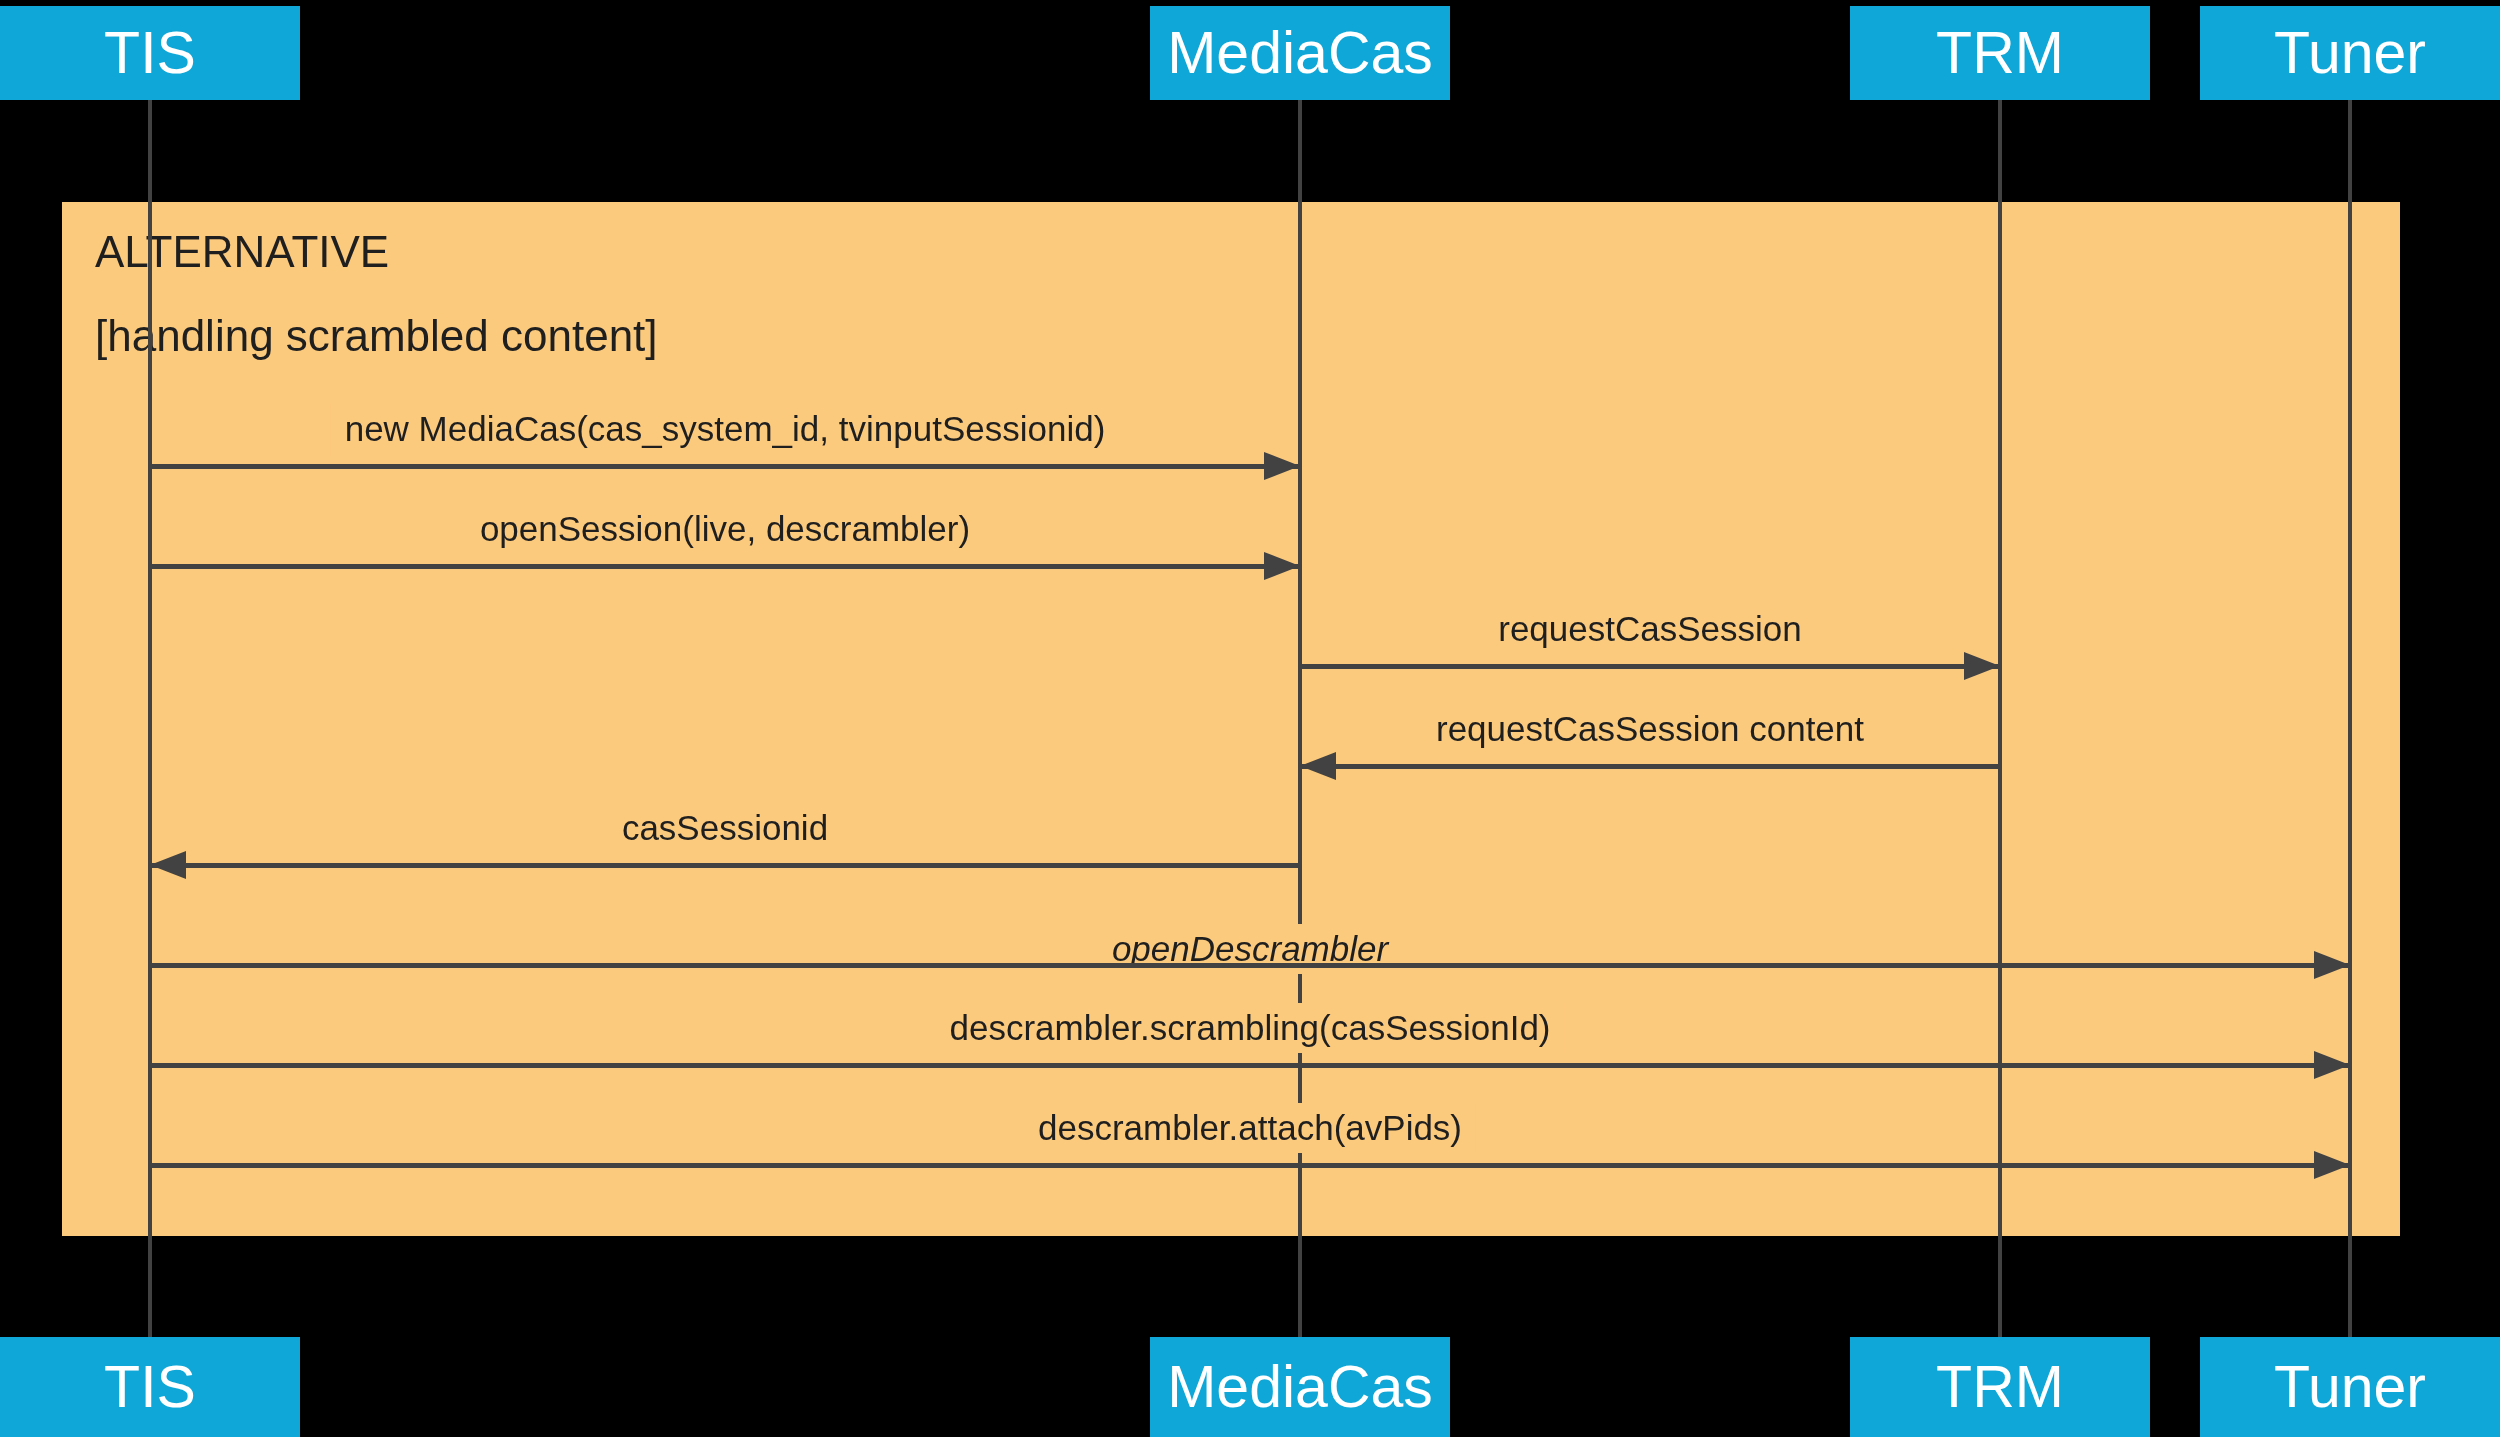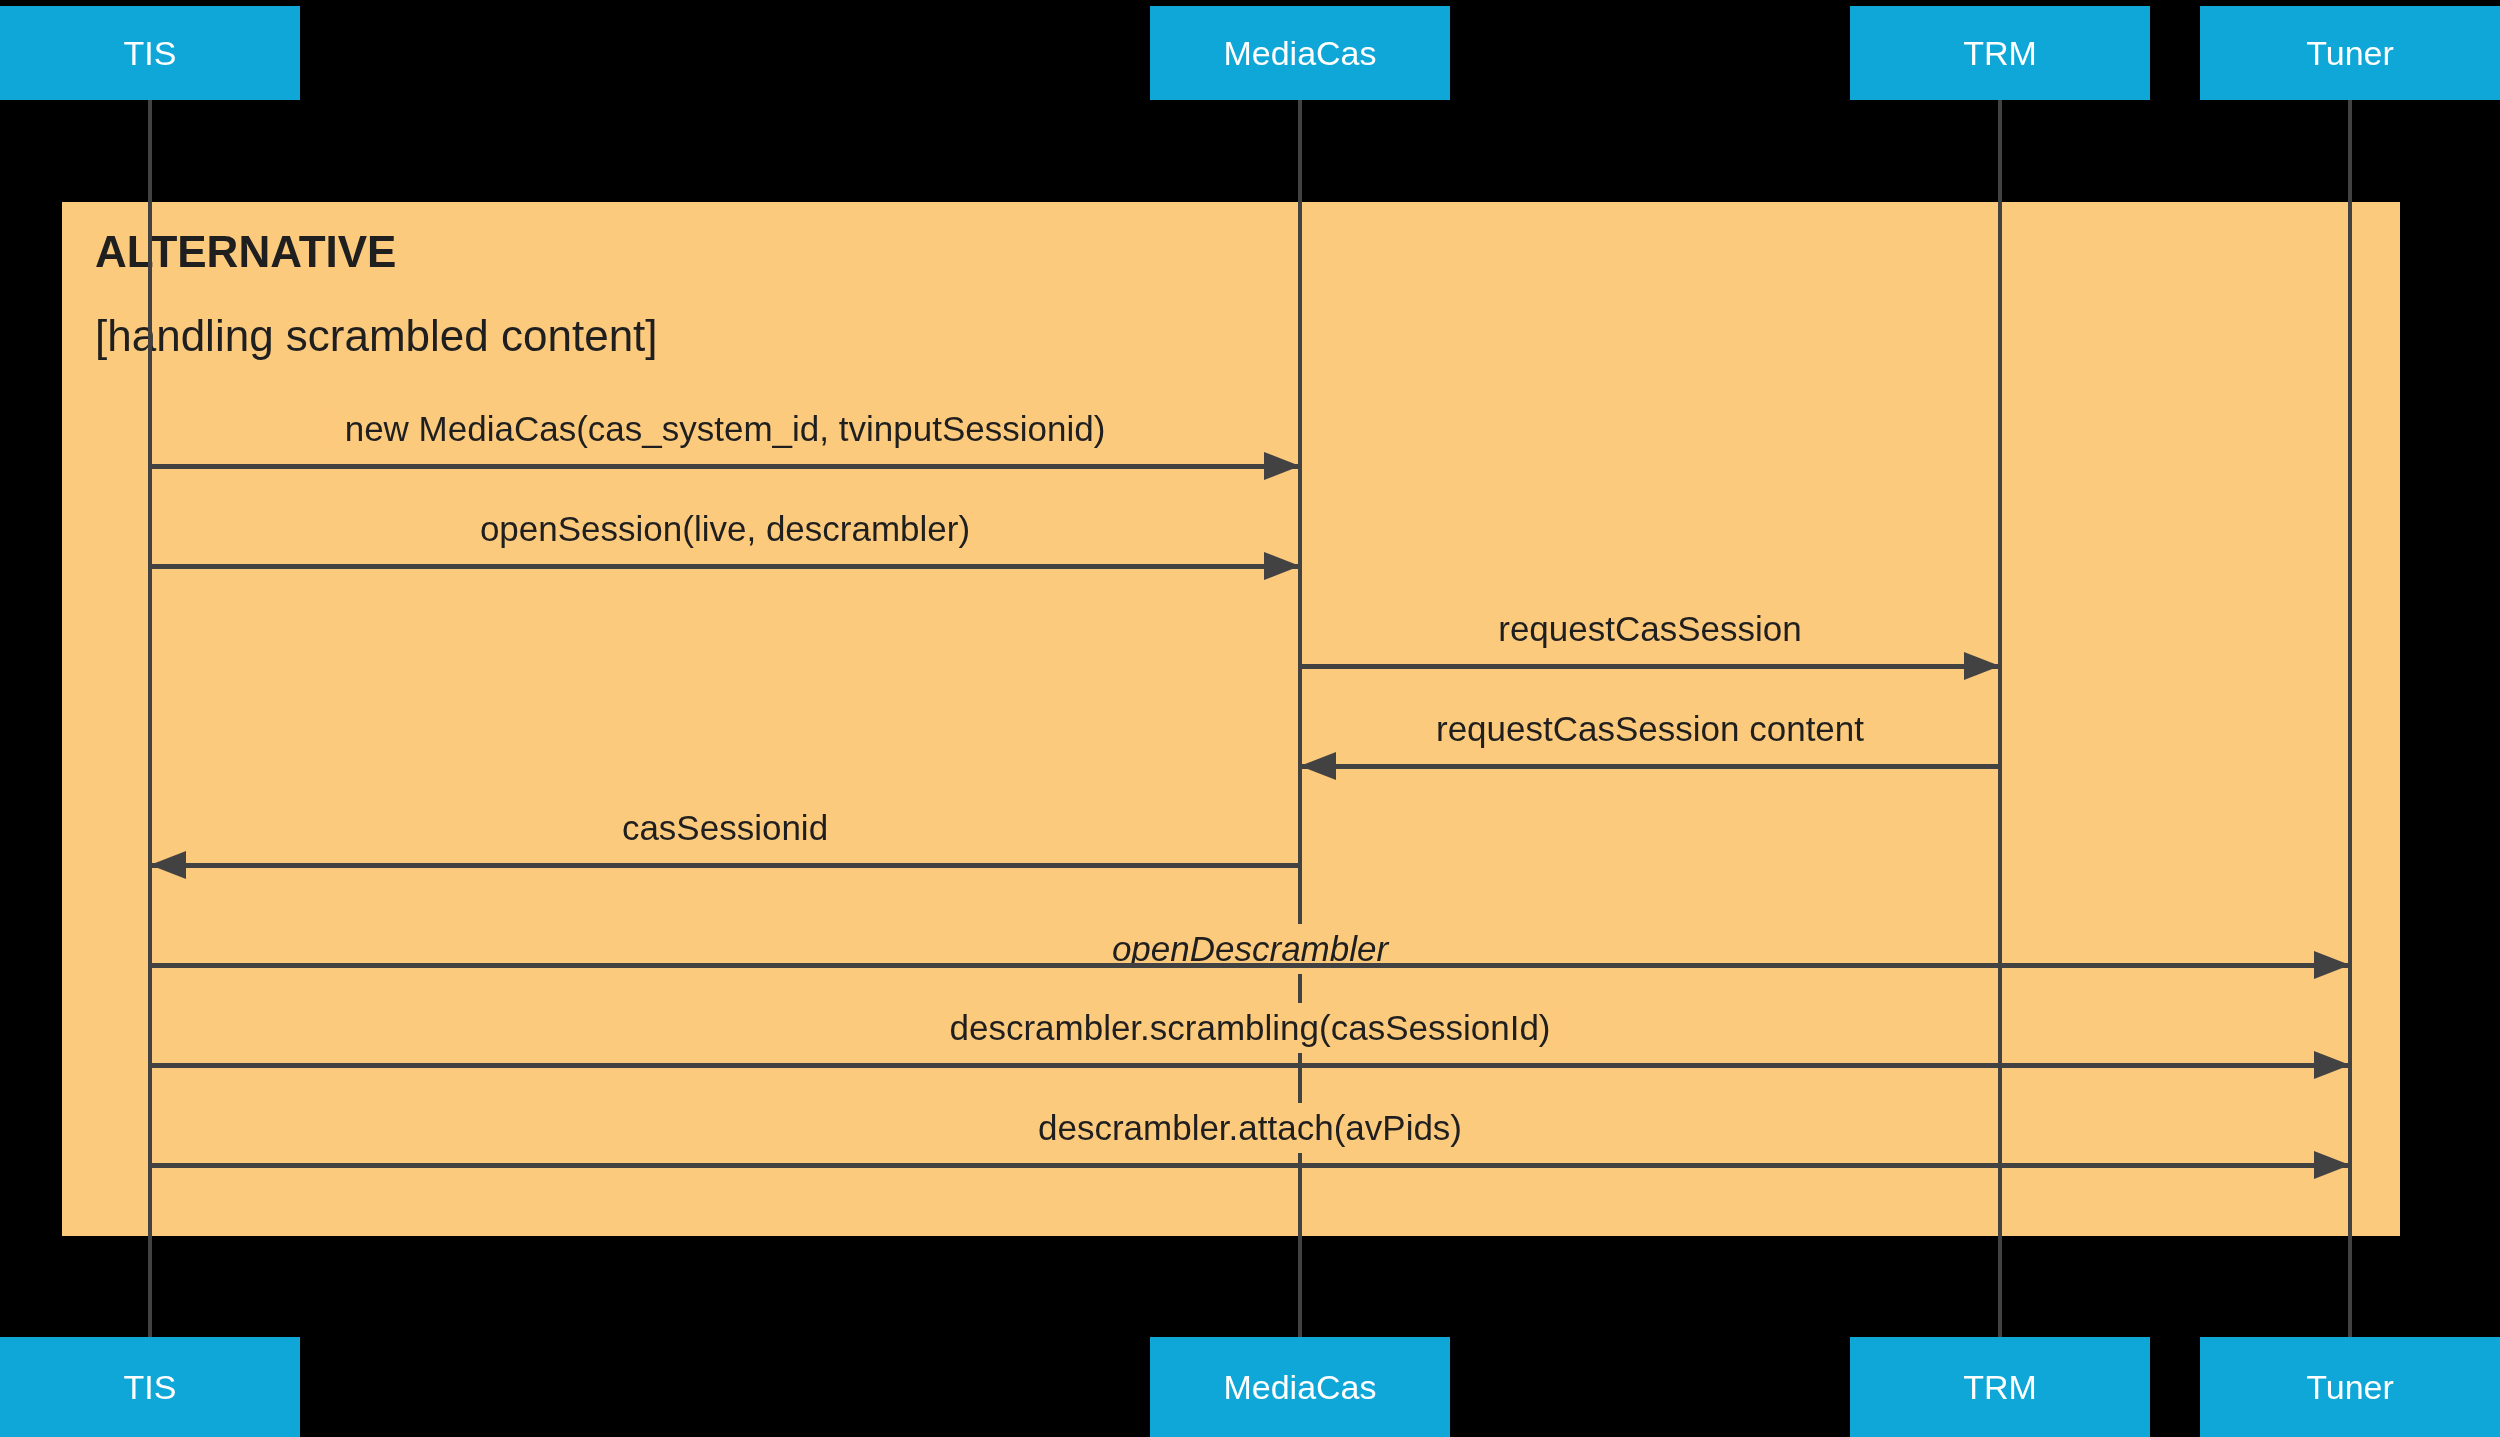--- a/index.html
+++ b/index.html
@@ -10,21 +10,21 @@
     overflow:hidden;
     font-family:"Liberation Sans", sans-serif;
   }
   .fragment{
     position:absolute;
     background:var(--fragment-fill,#fcca7d);
     z-index:1;
   }
   .frag-op{
     position:absolute;
-    font-weight:bold;
+    font-weight:normal;
     font-size:44px;
     line-height:52px;
     color:var(--message-text,#1f1f1f);
     background:var(--fragment-fill,#fcca7d);
     padding:6px 10px 6px 0;
     z-index:3;
     white-space:nowrap;
   }
   .frag-guard{
     position:absolute;
@@ -39,21 +39,21 @@
   .lifeline{
     position:absolute;
     width:4px;
     background:var(--line,#424242);
     z-index:2;
   }
   .pbox{
     position:absolute;
     background:var(--participant-fill,#0fa7d7);
     color:var(--participant-text,#fff);
-    font-size:34px;
+    font-size:59px;
     display:flex;align-items:center;justify-content:center;
     z-index:5;
     white-space:nowrap;
   }
   .msg-line{
     position:absolute;
     height:5px;
     background:var(--line,#424242);
     z-index:4;
   }

